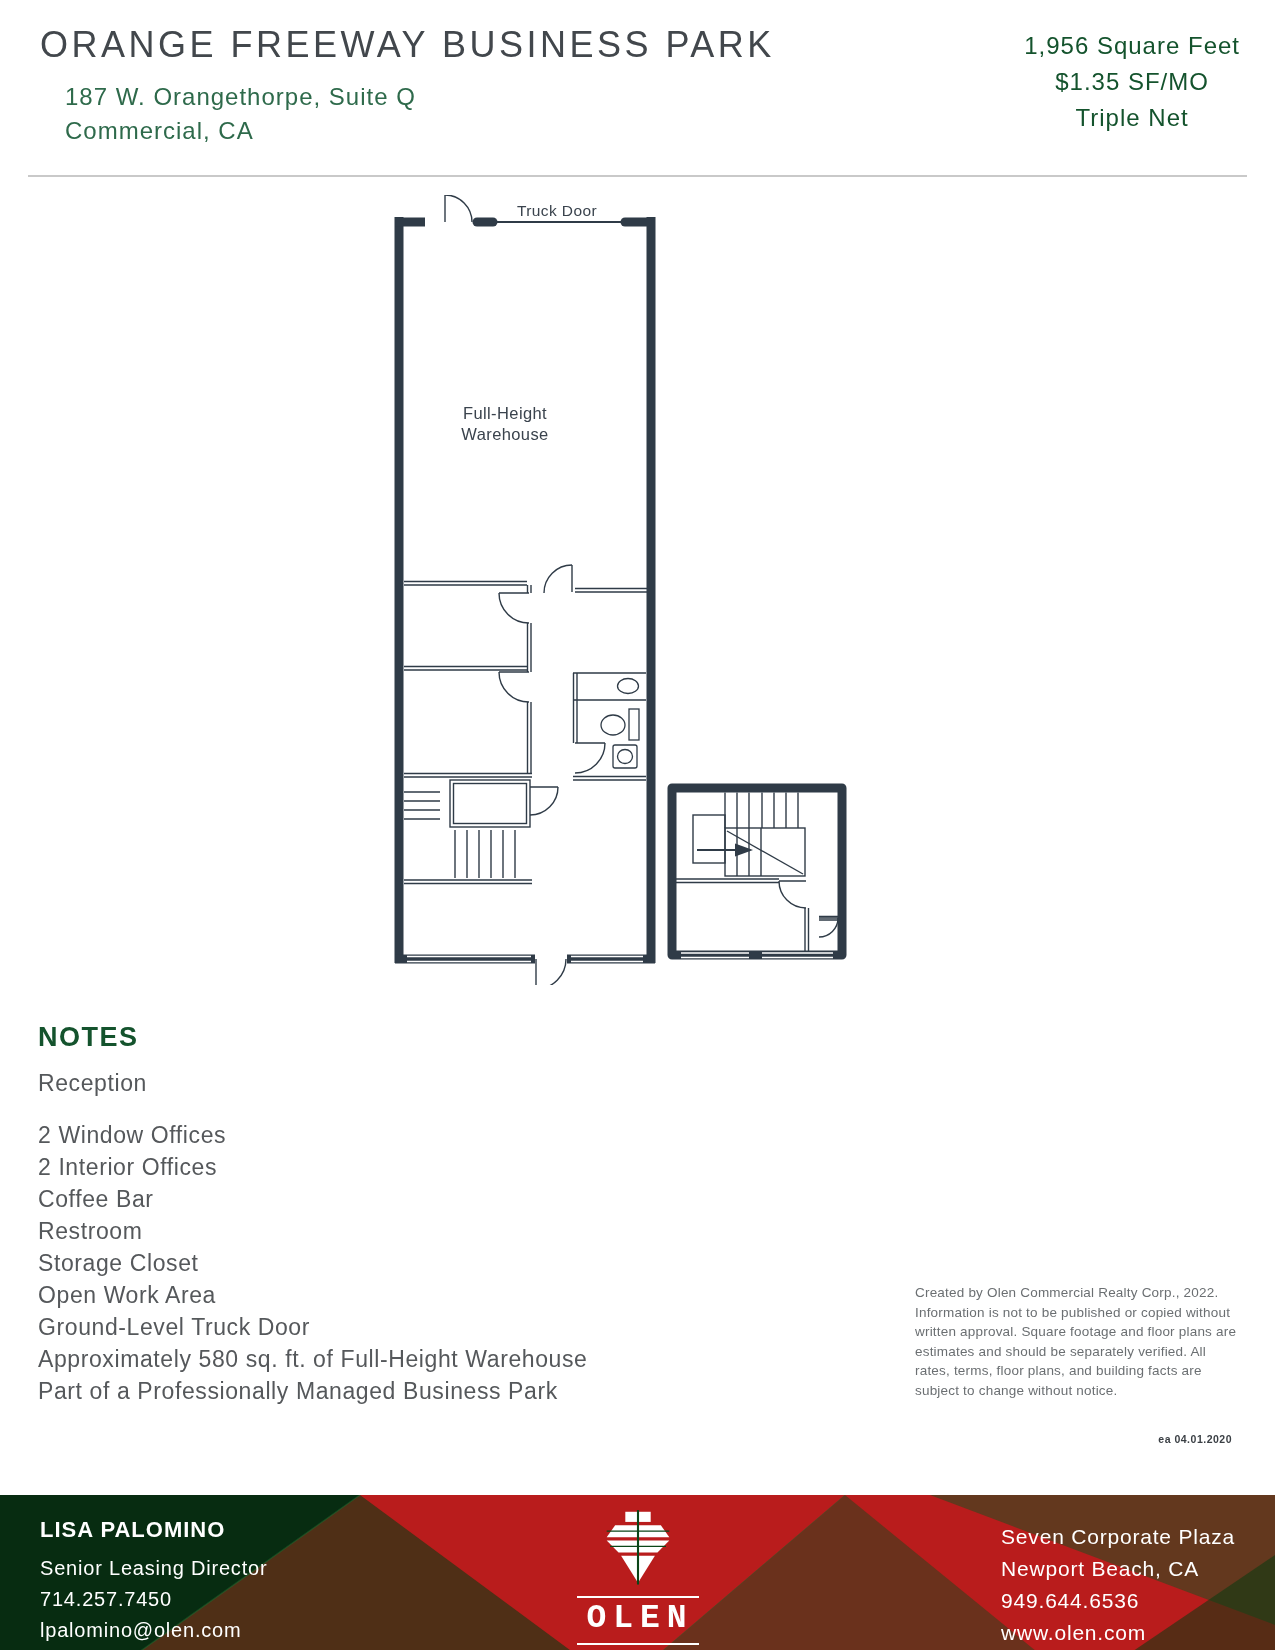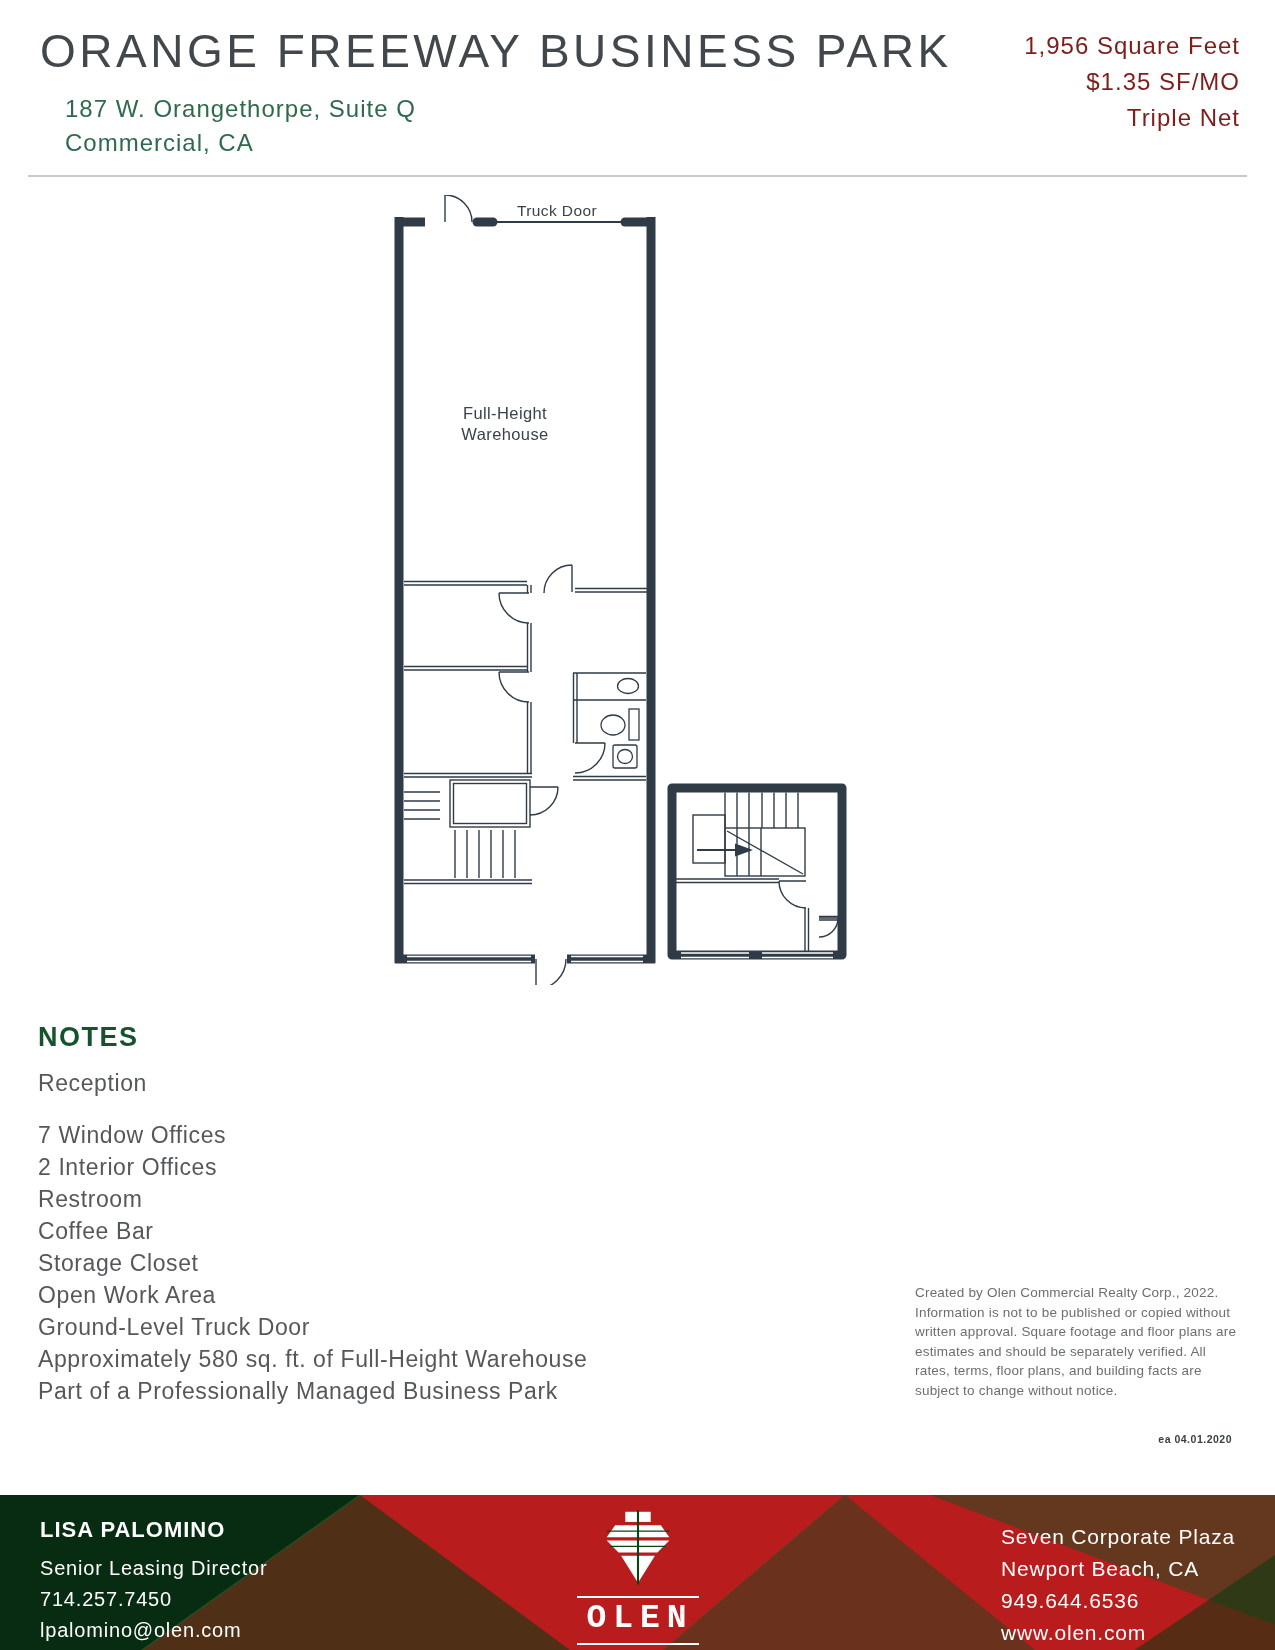--- a/index.html
+++ b/index.html
@@ -1,23 +1,23 @@
 <!DOCTYPE html>
 <html><head>
 <meta charset="utf-8">
 <style>
   html,body{margin:0;padding:0;}
   body{font-family:"Liberation Sans", sans-serif; background:#ffffff;}
   .page{position:relative; width:1275px; height:1650px; background:#ffffff; overflow:hidden;}
 
   
   .header-left{position:absolute; left:40px; top:24px;}
-  .prop-title{font-size:46px; letter-spacing:3.5px; color:#42474c; font-weight:400; white-space:nowrap;}
+  .prop-title{font-size:36px; letter-spacing:3.5px; color:#42474c; font-weight:400; white-space:nowrap;}
   .prop-addr{margin-top:14px; font-size:24px; line-height:34px; color:#2e6a4b; letter-spacing:1px;margin-left:25px;}
-  .header-right{position:absolute; right:35px; top:28px; text-align:right; color:#7f1d1d; font-size:24px; line-height:36px; letter-spacing:1px;}
+  .header-right{position:absolute; right:35px; top:28px; text-align:center; color:#14532d; font-size:24px; line-height:36px; letter-spacing:1px;}
   .divider{position:absolute; left:28px; top:175px; width:1219px; height:2px; background:#c9c9c9;}
 
   
   .plan-wrap{position:absolute; left:385px; top:195px; width:485px; height:790px;}
   .wall-thick{stroke:#2f3b47; stroke-width:9; fill:none;}
   .wall-thick-round{stroke:#2f3b47; stroke-width:9; fill:none; stroke-linecap:round;}
   .wall-thin{stroke:#2f3b47; stroke-width:1.4; fill:none;}
   .glaze{stroke:#ffffff; stroke-width:1.6; fill:none;}
   .fixture{stroke:#2f3b47; stroke-width:1.3; fill:#ffffff;}
   .plan-label{fill:#3a434d; font-size:16.5px; letter-spacing:0.4px;}
@@ -150,24 +150,24 @@
         <path class="wall-thin" d="M434,721.5 H453 M434,725 H453"></path>
         <path class="wall-thin" d="M434,723 H453 M453,723 A19,19 0 0 1 434,742"></path>
       </g>
     </svg>
   </div>
 
   <div class="notes">
     <div class="notes-heading">NOTES</div>
     <div class="notes-list">
       <div class="notes-item first">Reception</div>
-      <div class="notes-item">7 Window Offices</div>
+      <div class="notes-item">2 Window Offices</div>
       <div class="notes-item">2 Interior Offices</div>
+      <div class="notes-item">Coffee Bar</div>
       <div class="notes-item">Restroom</div>
-      <div class="notes-item">Coffee Bar</div>
       <div class="notes-item">Storage Closet</div>
       <div class="notes-item">Open Work Area</div>
       <div class="notes-item">Ground-Level Truck Door</div>
       <div class="notes-item">Approximately 580 sq. ft. of Full-Height Warehouse</div>
       <div class="notes-item">Part of a Professionally Managed Business Park</div>
     </div>
   </div>
 
   <div class="disclaimer">Created by Olen Commercial Realty Corp., 2022. Information is not to be published or copied without written approval. Square footage and floor plans are estimates and should be separately verified. All rates, terms, floor plans, and building facts are subject to change without notice.</div>
   <div class="revision">ea  04.01.2020</div>

